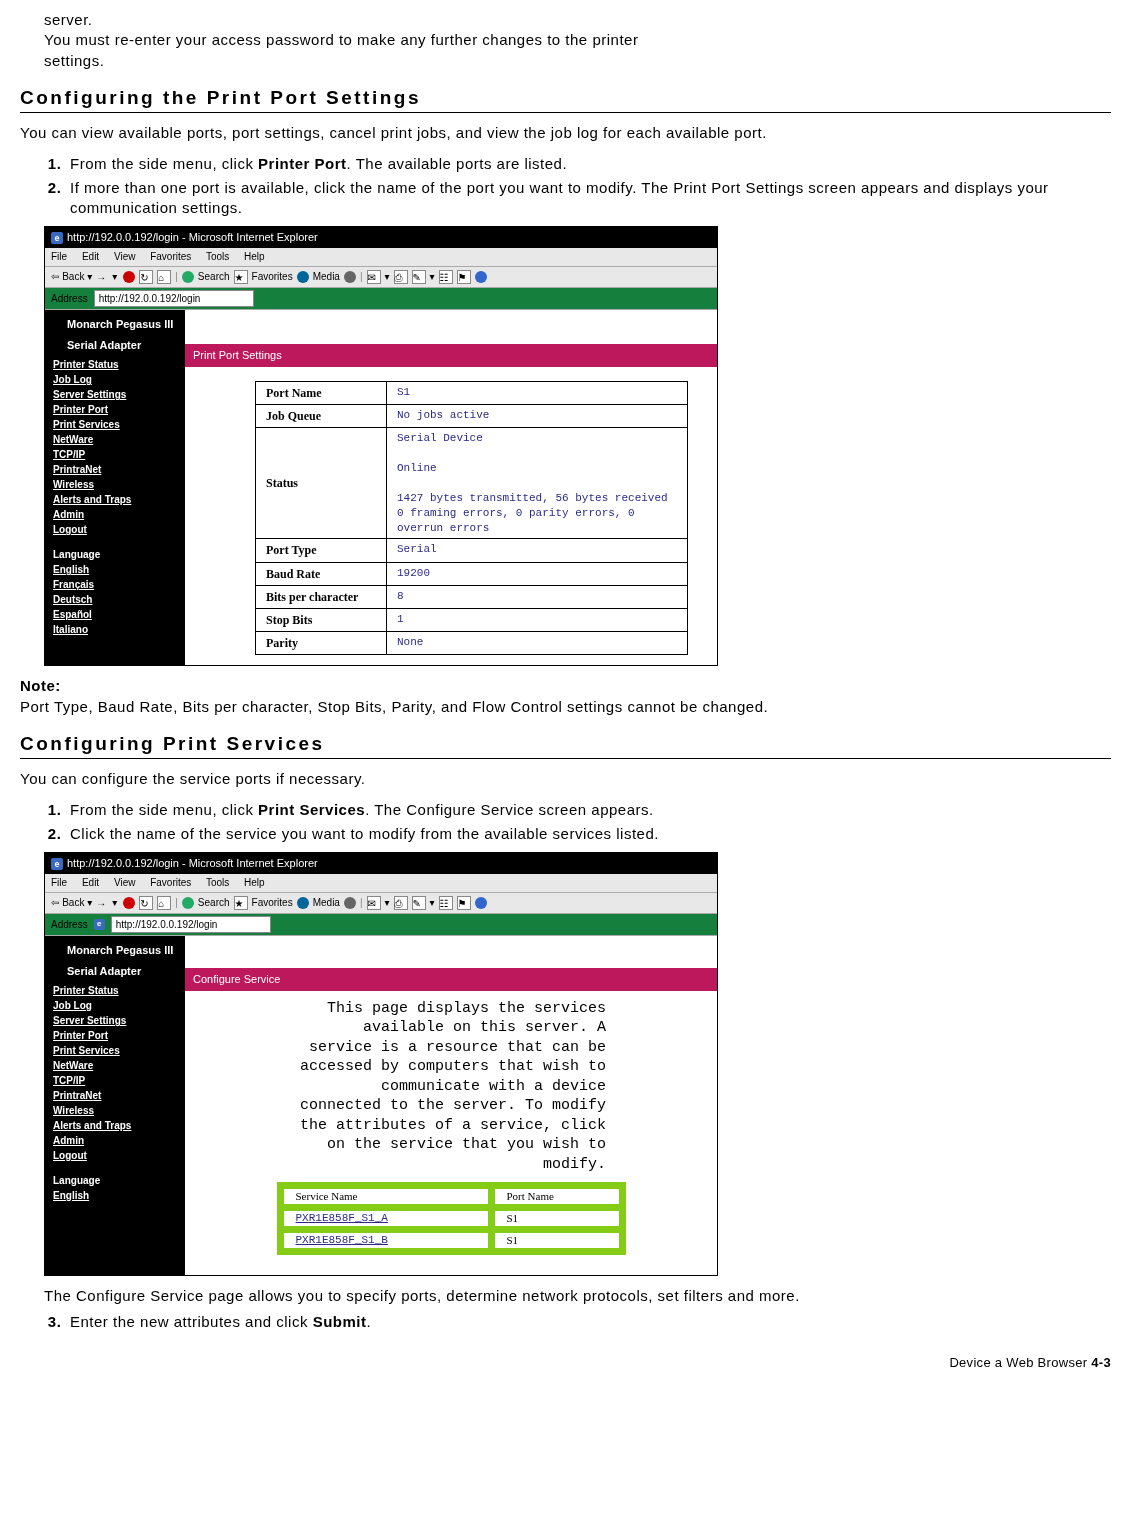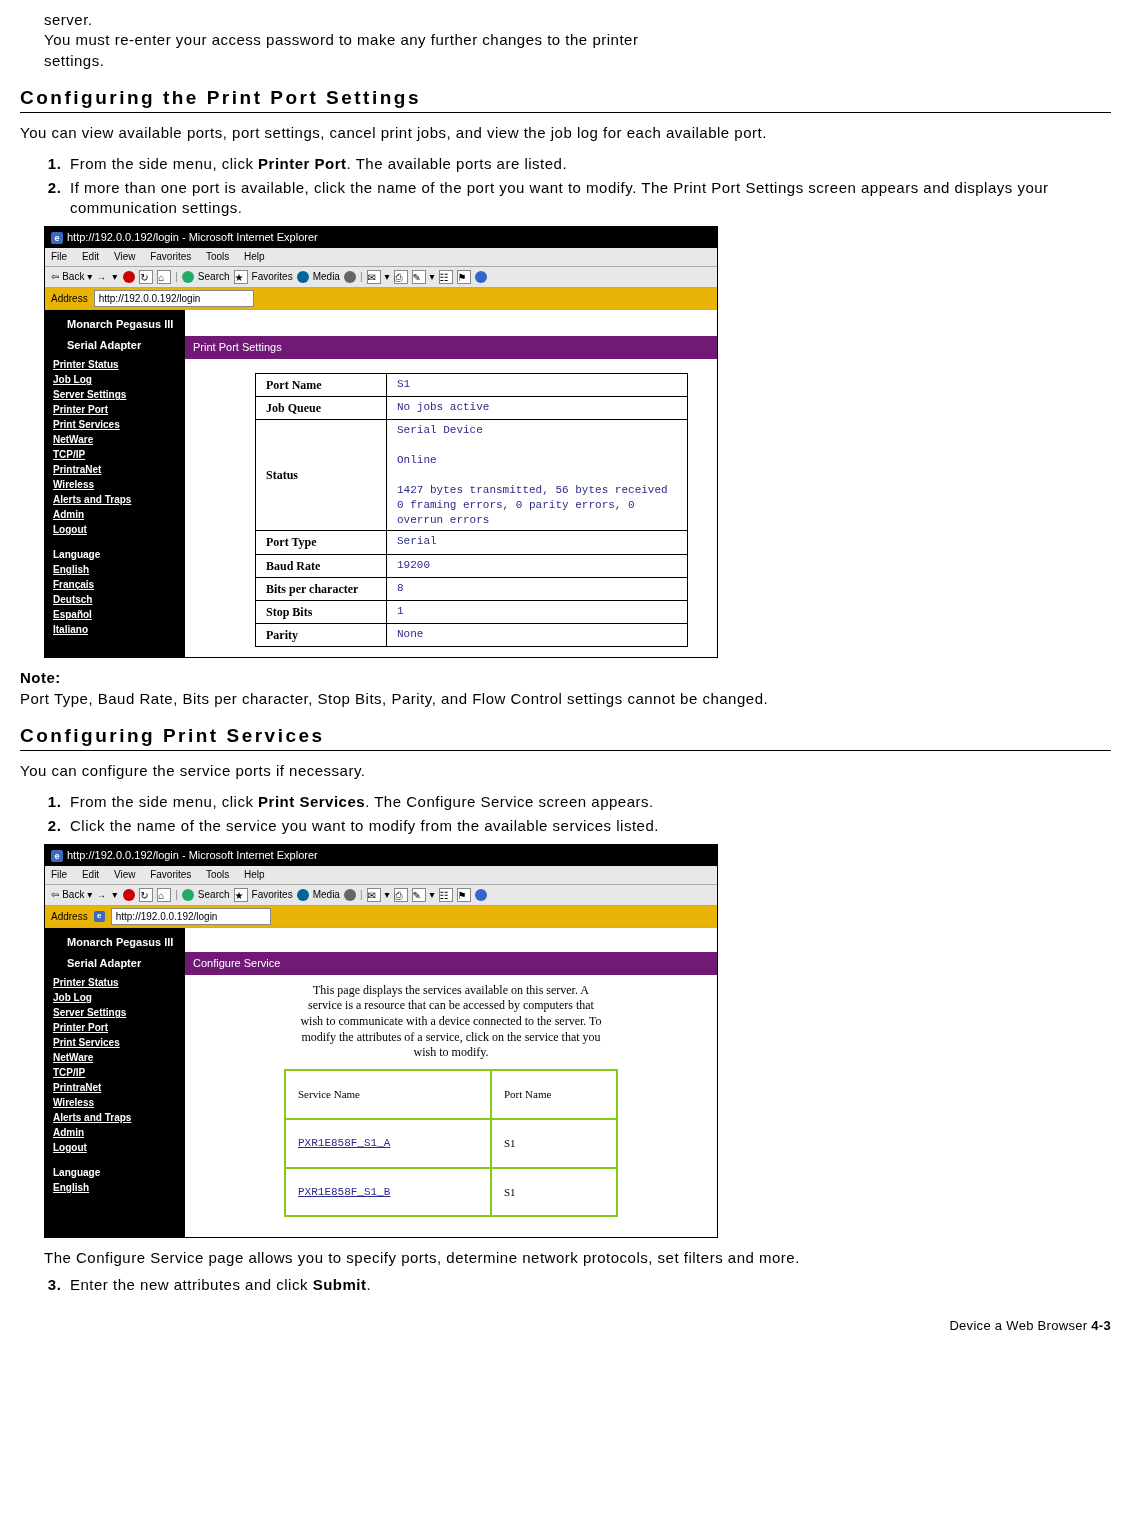--- a/index.html
+++ b/index.html
@@ -67,49 +67,49 @@
     font-size: 10px;
     padding: 3px 6px;
     display: flex;
     align-items: center;
     gap: 4px;
   }
   .tb-btn { display:inline-block; }
   .tb-circle { width:12px;height:12px;border-radius:50%;display:inline-block;vertical-align:middle;}
   .tb-square { width:12px;height:12px;display:inline-block;vertical-align:middle;border:1px solid #888;background:#fff;}
   .ss-address {
-    background: #eab308;
+    background: #15803d;
     border-bottom: 1px solid #aaa;
     font-size: 10px;
     padding: 2px 6px;
     display:flex;align-items:center;gap:6px;
   }
   .addr-field {
     background:#fff;border:1px solid #888;padding:1px 4px;flex:0 0 auto;min-width:150px;
   }
   .ss-content { display:flex; background:#fff; }
   .ss-sidebar {
     background:#000;color:#fff;width:124px;font-size:10px;padding:6px 8px 12px 8px;
     line-height:1.5;
   }
   .ss-sidebar .hdr { font-weight:bold;font-size:11px;margin-bottom:4px;padding-left:14px;}
   .ss-sidebar .link { text-decoration:underline;cursor:default;display:block;font-weight:bold;}
   .ss-sidebar .lang { font-weight:bold;margin-top:10px;}
   .ss-main { flex:1;background:#fff;padding:0 10px 10px 10px;}
-  .panel-bar { background:#701a75;color:#fff;font-size:11px;padding:4px 8px;margin:0 -10px 14px -10px;}
+  .panel-bar { background:#be185d;color:#fff;font-size:11px;padding:4px 8px;margin:8px -10px 14px -10px;}
   .ss2 .panel-bar { margin-bottom:8px; }
 
   table.port-tbl { border-collapse:collapse;font-size:11px;color:#000;margin-left:60px;}
   table.port-tbl td { border:1px solid #000;padding:3px 10px;vertical-align:top;}
   table.port-tbl td.lbl { font-weight:bold;font-family:'Times New Roman',serif;font-size:12px;width:110px;}
   .mono { font-family:'Courier New',monospace;font-size:11px;color:#2a2a8a;}
 
-  .svc-desc { font-family:Liberation Serif, serif;font-size:12px;text-align:center;width:310px;margin:8px auto 8px auto;line-height:1.3;}
+  .svc-desc { font-family:Liberation Mono, monospace;font-size:15px;text-align:right;width:310px;margin:8px auto 8px auto;line-height:1.3;}
   table.svc-tbl { border-collapse:collapse;font-size:11px;margin:0 auto;font-family:'Times New Roman',serif;}
-  table.svc-tbl th, table.svc-tbl td { border:2px solid #84cc16;padding:16px 12px;text-align:left;font-weight:normal;}
+  table.svc-tbl th, table.svc-tbl td { border:7px solid #84cc16;padding:0 12px;text-align:left;font-weight:normal;}
   table.svc-tbl td.svc-link { text-decoration:underline;color:#2a2a8a;font-family:'Courier New',monospace;font-size:11px;}
 
   .note-row { display:flex;margin:8px 0 12px 0;flex-direction:column;}
   .note-label { font-weight:bold;width:76px;flex-shrink:0;}
   .after-img { margin: 8px 0 6px 24px; }
   .footer { text-align:right;font-size:13px;margin-top:22px;letter-spacing:0.3px;}
   .footer b { font-weight:bold;}
 </style>
 </head>
 <body>

